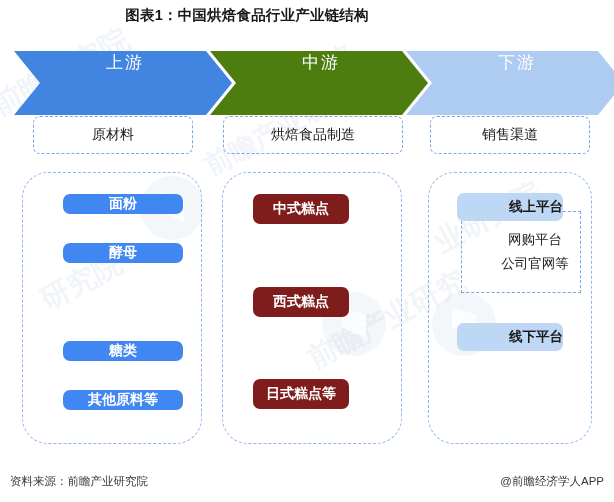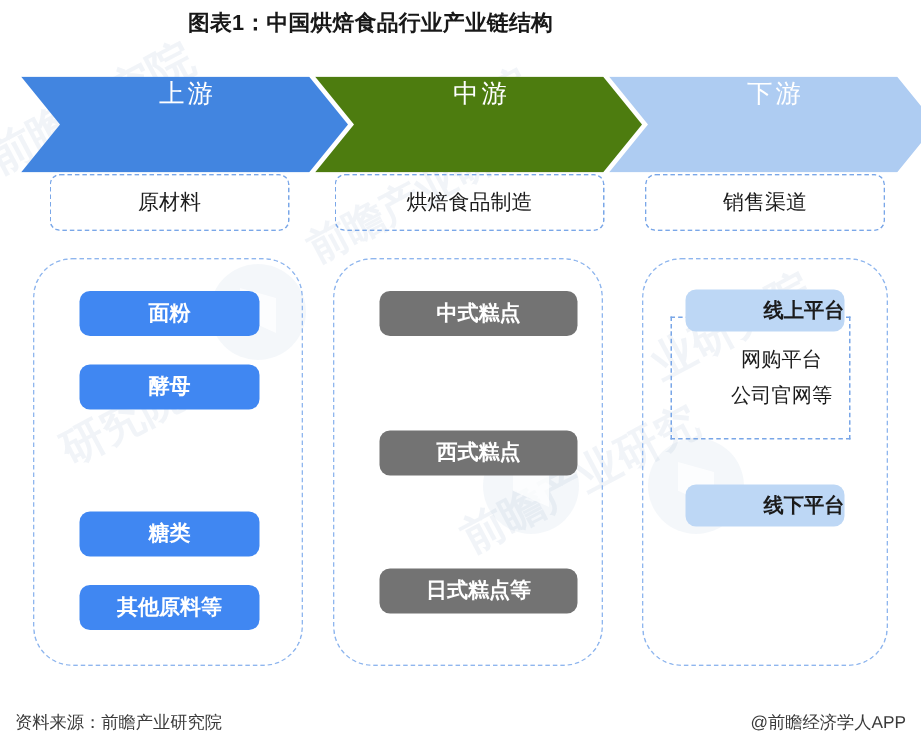--- a/index.html
+++ b/index.html
@@ -130,30 +130,30 @@
     align-items: center;
     justify-content: center;
     border-radius: 7px;
     font-size: 14px;
     font-weight: bold;
     color: #ffffff;
     box-sizing: border-box;
     white-space: nowrap;
   }
   .pill-upstream {
-    left: 30px;
+    left: 40px;
     width: 120px;
-    height: 30px;
+    height: 20px;
     background: #4087F2;
   }
   .pill-midstream {
     left: 30px;
-    width: 132px;
+    width: 96px;
     height: 30px;
-    background: #737373;
+    background: #7f1d1d;
   }
   
   .u0 { top: 21px;  }
   .u1 { top: 70px;  }
   .u2 { top: 119px; }
   .u3 { top: 168px; }
   .u4 { top: 217px; }
   
   .m0 { top: 21px;  }
   .m1 { top: 114px; }
@@ -163,21 +163,21 @@
   .ds-group {
     position: absolute;
     left: 14px;
     width: 136px;
   }
   #ds-group-online  { top: 20px; height: 100px; }
   #ds-group-offline { top: 150px; height: 100px; }
 
   .ds-inner-box {
     position: absolute;
-    left: 4px;
+    left: 18px;
     top: 18px;
     width: 120px;
     height: 82px;
     border: 1.3px dashed #79A6E7;
     box-sizing: border-box;
     display: flex;
     flex-direction: column;
     align-items: center;
     justify-content: center;
     gap: 6px;

